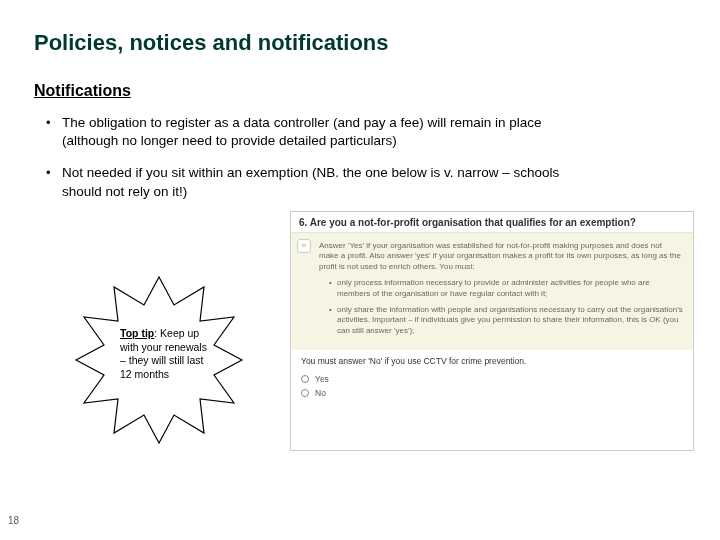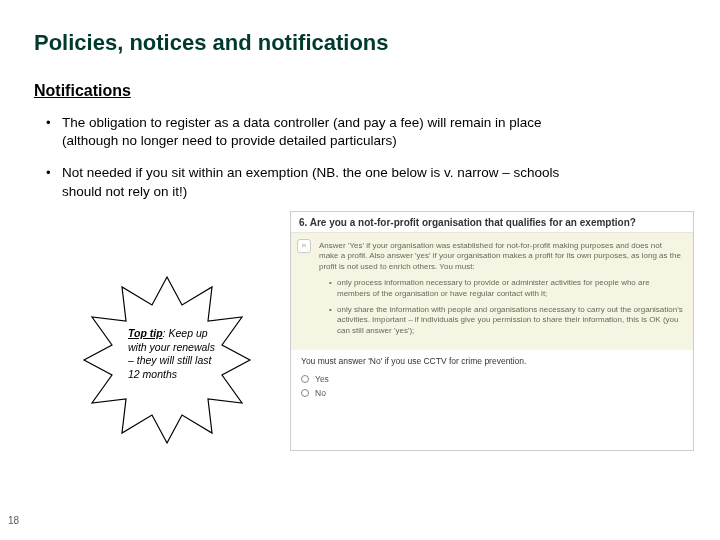--- a/index.html
+++ b/index.html
@@ -4,21 +4,21 @@
 <style>
   * { box-sizing: border-box; margin: 0; padding: 0; }
   html, body { width: 720px; height: 540px; background: #fff; font-family: Arial, Helvetica, sans-serif; color: #000; }
   .page { position: relative; width: 627px; height: 540px; padding: 30px 30px 20px 34px; }
   .title { font-size: 22px; font-weight: bold; color: #003a2f; margin-bottom: 26px; }
   .subtitle { font-size: 16px; font-weight: bold; text-decoration: underline; margin-bottom: 14px; }
   .bullets { list-style: none; padding-left: 16px; }
   .bullets li { position: relative; font-size: 13.5px; line-height: 1.35; margin-bottom: 14px; padding-left: 12px; }
   .bullets li::before { content: "•"; position: absolute; left: -4px; top: 0; font-size: 13px; }
   .lower { position: relative; margin-top: 6px; }
-  .tip-burst { position: absolute; left: 48px; top: 60px; width: 170px; height: 170px; font-style: italic; }
+  .tip-burst { position: absolute; left: 40px; top: 60px; width: 170px; height: 170px; }
   .burst-svg { position: absolute; left: 0; top: 0; width: 170px; height: 170px; }
   .tip-text { position: absolute; left: 46px; top: 52px; width: 92px; font-size: 10.5px; line-height: 1.3; }
   .tip-label { font-weight: bold; text-decoration: underline; }
   .screenshot-box { position: absolute; left: 256px; top: -4px; width: 404px; height: 240px; border: 1px solid #ccc; background: #fff; font-size: 8.5px; color: #5a5a5a; }
   .sc-qhead { padding: 5px 8px 4px 8px; font-weight: bold; color: #333; font-size: 10px; border-bottom: 1px solid #e6e6d9; }
   .sc-body { background: #f6f5e4; padding: 8px 10px 8px 28px; position: relative; }
   .sc-bulb { position: absolute; left: 6px; top: 6px; width: 14px; height: 14px; border: 1px solid #ccc; border-radius: 3px; background: #fff; display: flex; align-items: center; justify-content: center; font-size: 8px; color: #aaa; }
   .sc-intro { font-size: 8px; line-height: 1.3; color: #6a6a5a; margin-bottom: 6px; }
   .sc-sub { list-style: none; padding-left: 10px; }
   .sc-sub li { position: relative; padding-left: 8px; font-size: 8px; line-height: 1.35; color: #6a6a5a; margin-bottom: 5px; }

